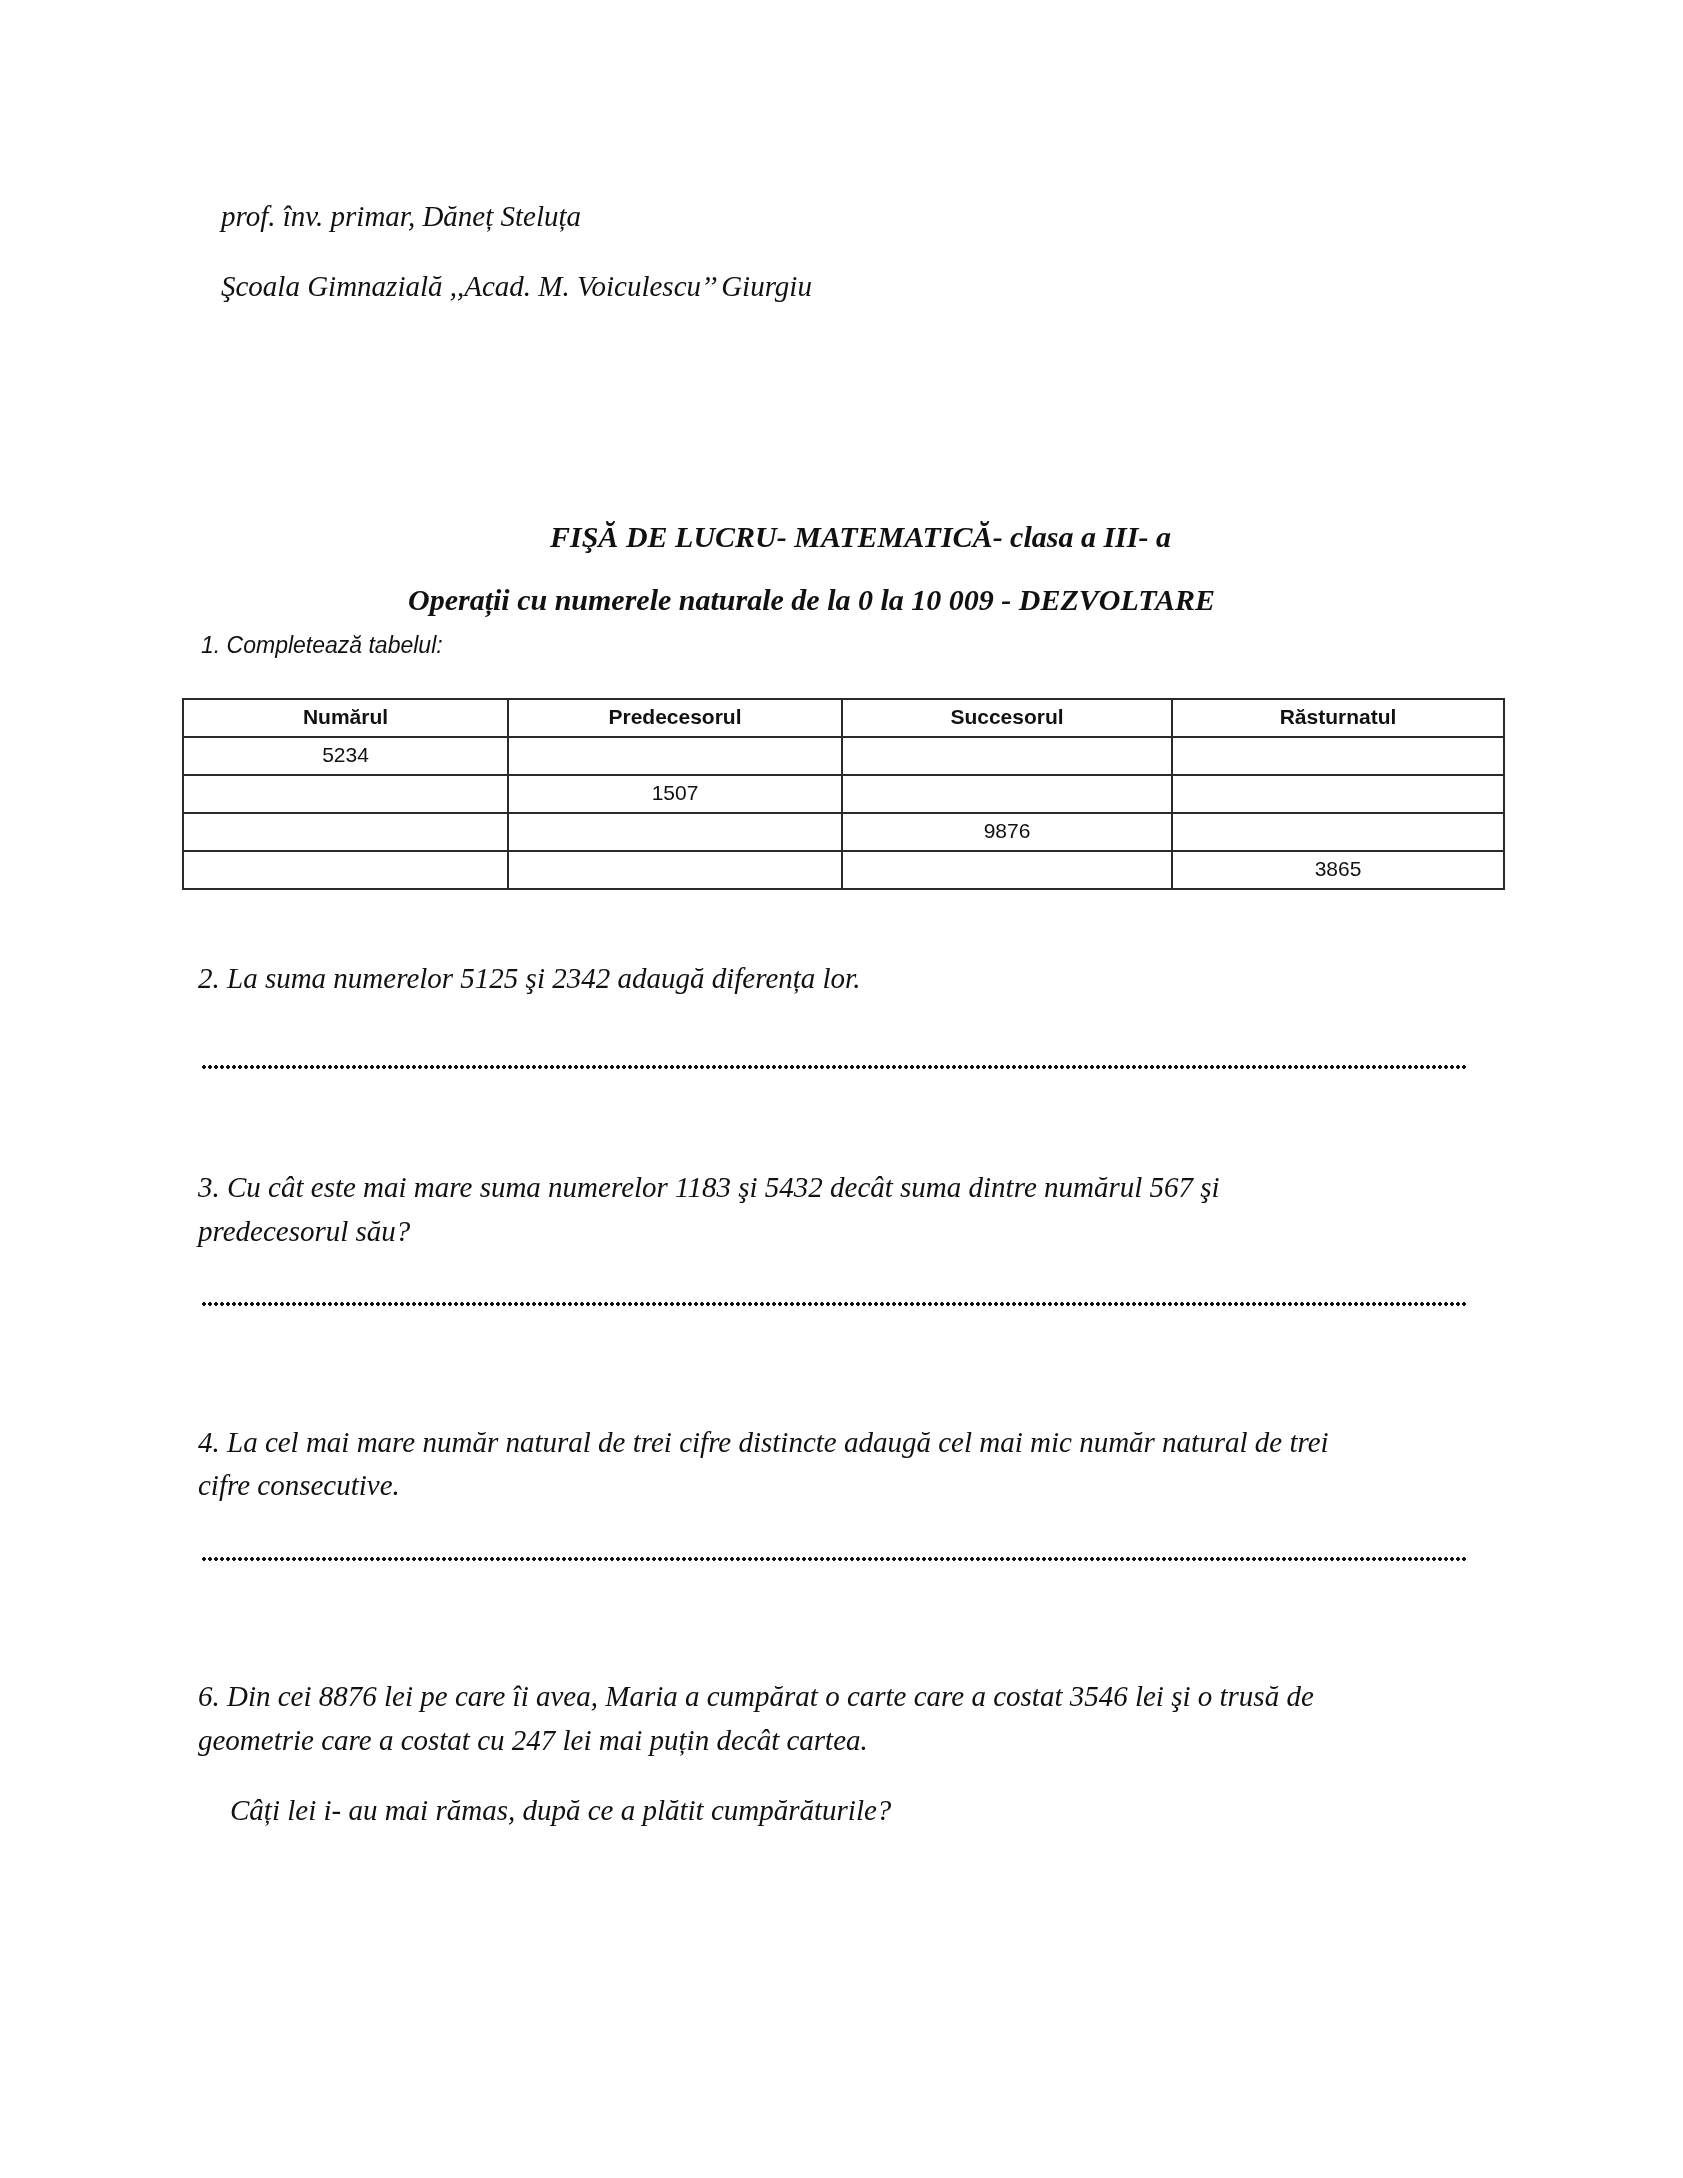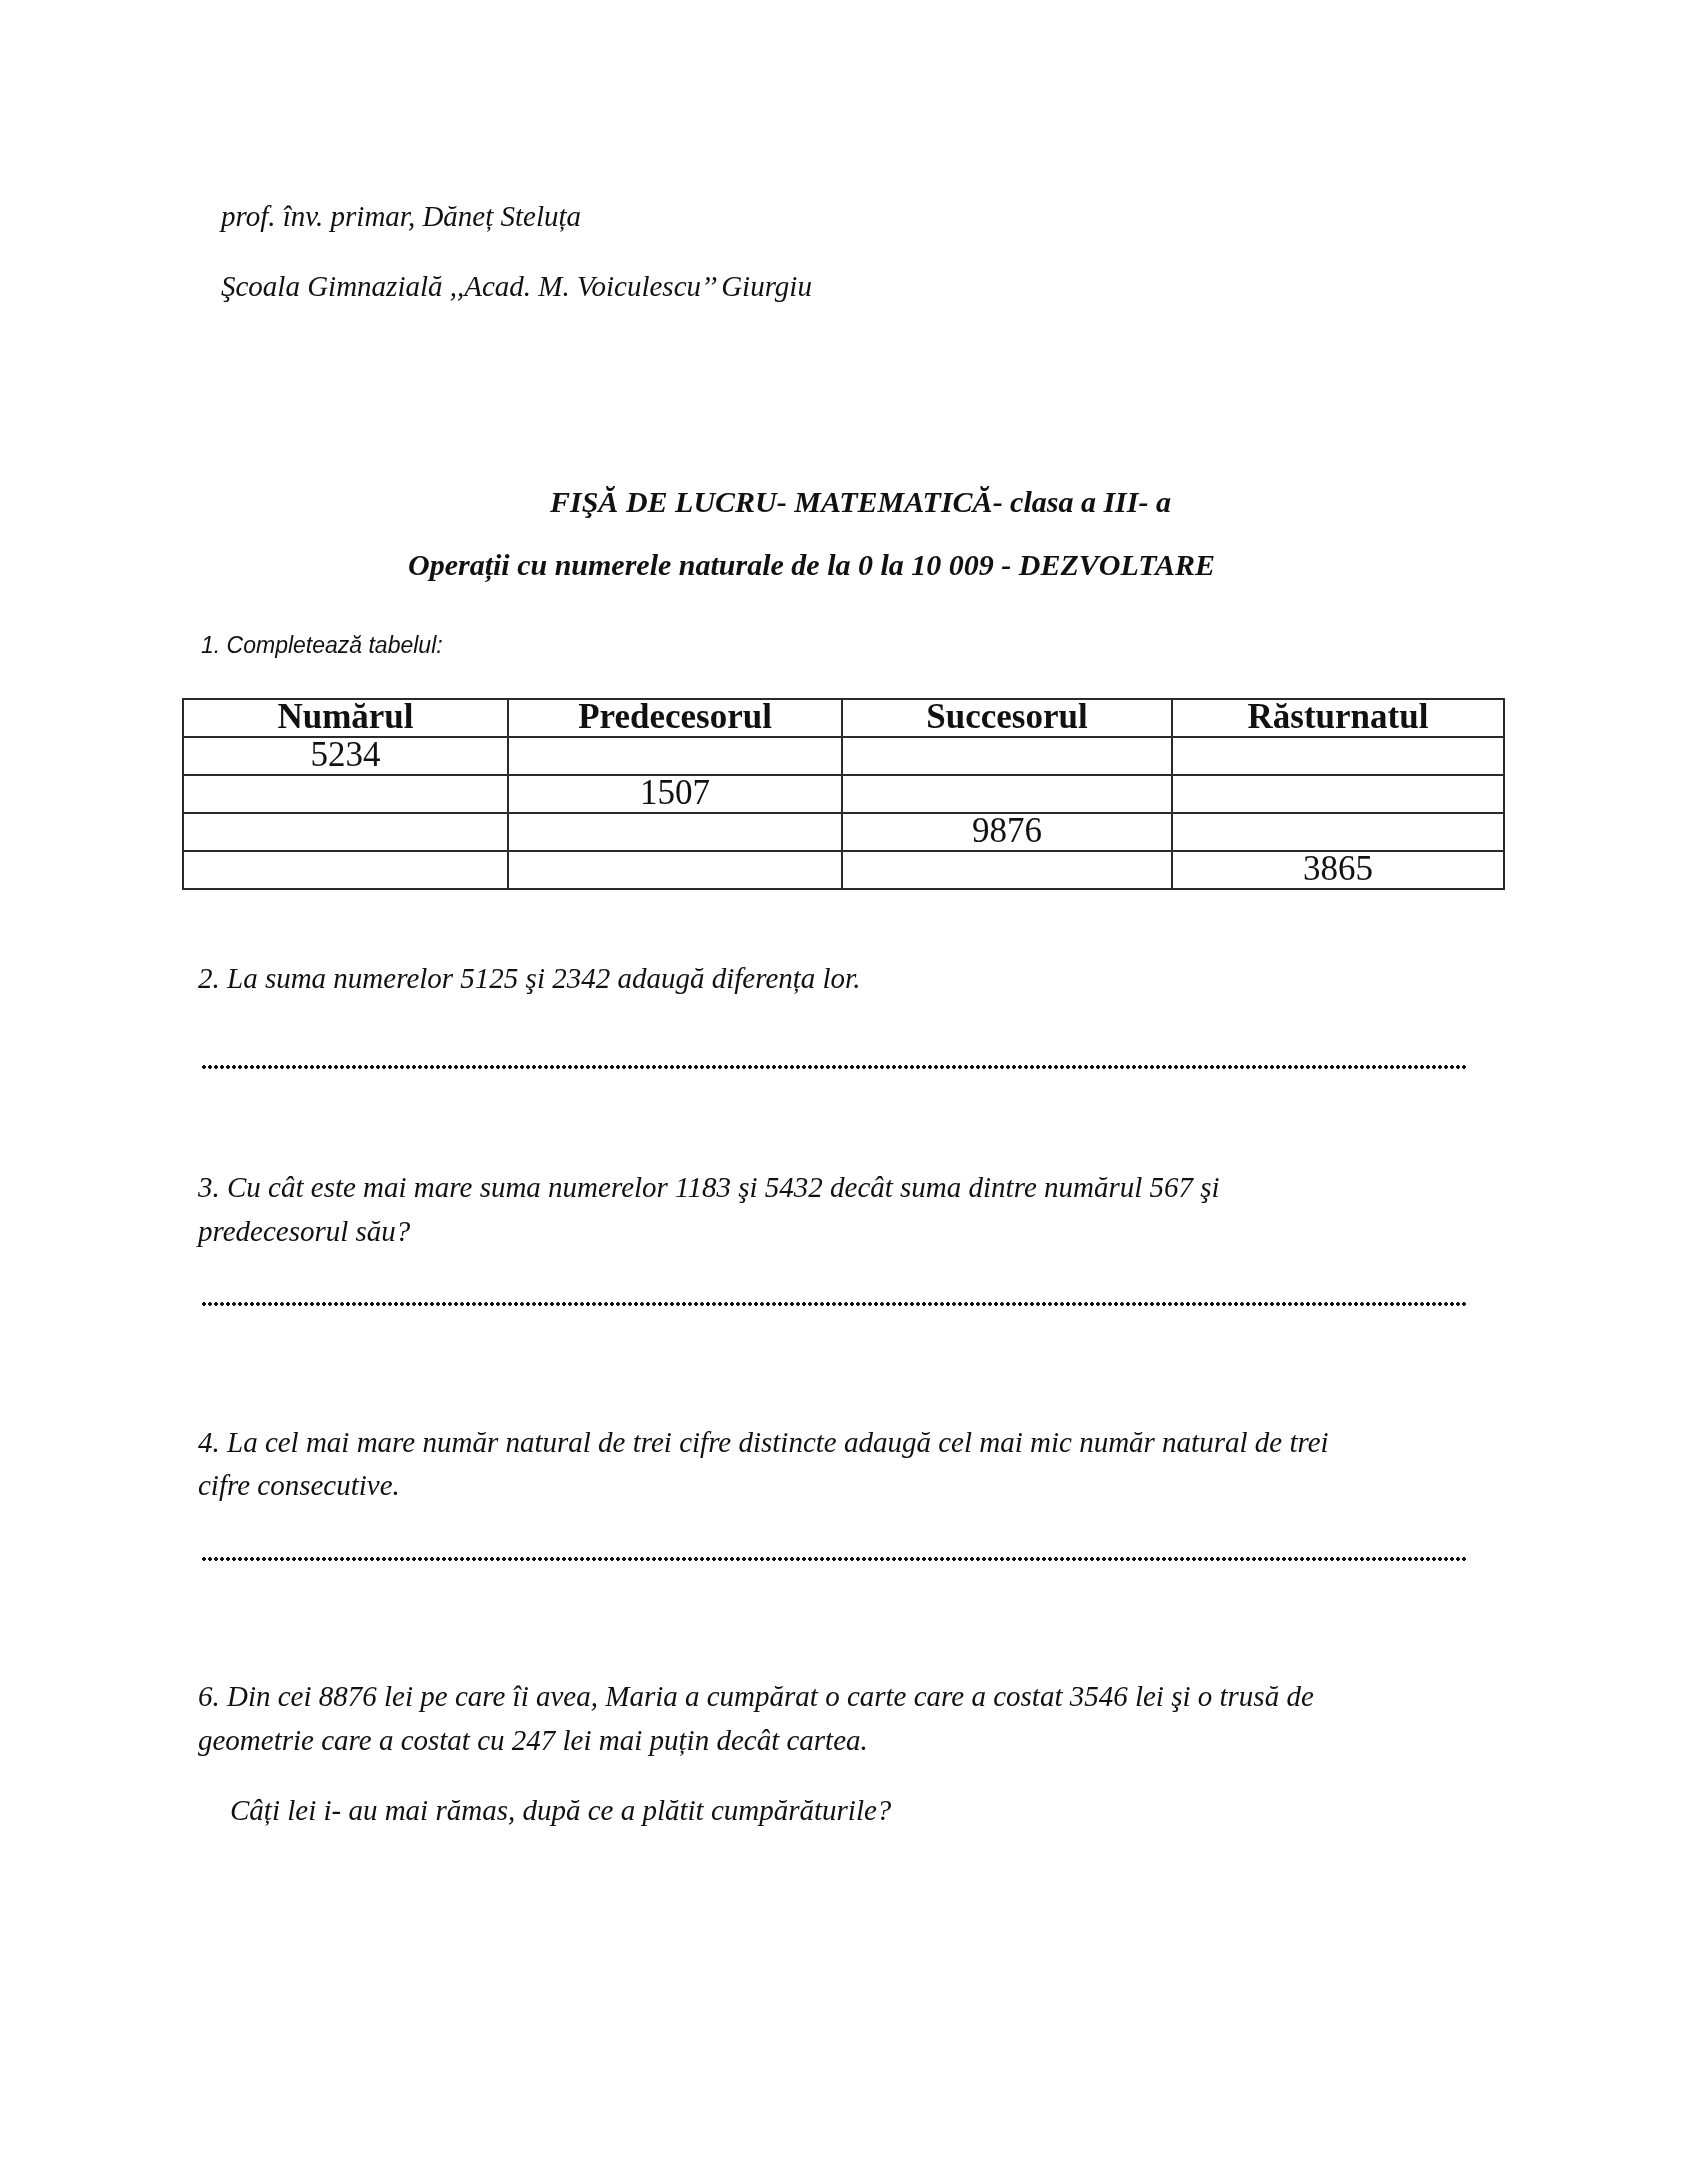--- a/index.html
+++ b/index.html
@@ -1,33 +1,33 @@
 <!DOCTYPE html>
 <html><head>
 <meta charset="utf-8">
 <style>
   html, body { margin: 0; padding: 0; background: #ffffff; }
   body { width: 1683px; height: 2178px; position: relative; overflow: hidden;
          font-family: "Liberation Serif", serif; color: #111111; }
   .abs { position: absolute; white-space: nowrap; font-style: italic; }
   .serif { font-family: "Liberation Serif", serif; font-size: 29px; line-height: 36px; }
-  .bold { font-weight: bold; }
+  .bold { font-weight: bold; margin-top: 35px; }
   .sans { font-family: "Liberation Sans", sans-serif; font-size: 23px; line-height: 30px; }
 
   #author { left: 221px; top: 198px; }
   #school { left: 221px; top: 268px; }
   #title1 { left: 550px; top: 484px; font-size: 30px; }
   #title2 { left: 408px; top: 547px; font-size: 30px; }
   #instr1 { left: 201px; top: 630px; }
 
   table.grid { position: absolute; left: 182px; top: 698px; width: 1320px;
                border-collapse: collapse; table-layout: fixed; }
   table.grid td, table.grid th { border: 2px solid #2a2a2a; height: 36px; padding: 0;
-               text-align: center; vertical-align: top; font-size: 35px; line-height: 34px;
-               font-family: Liberation Serif, serif; }
+               text-align: center; vertical-align: top; font-size: 21px; line-height: 34px;
+               font-family: Liberation Sans, sans-serif; }
   table.grid th { font-weight: bold; }
   col.c1 { width: 325px; } col.c2 { width: 334px; } col.c3 { width: 330px; } col.c4 { width: 332px; }
 
   .q { left: 198px; }
   #q2 { top: 960px; text-align: center; }
   #q3a { top: 1169px; }
   #q3b { top: 1213px; }
   #q4a { top: 1424px; }
   #q4b { top: 1467px; }
   #q6a { top: 1678px; }

